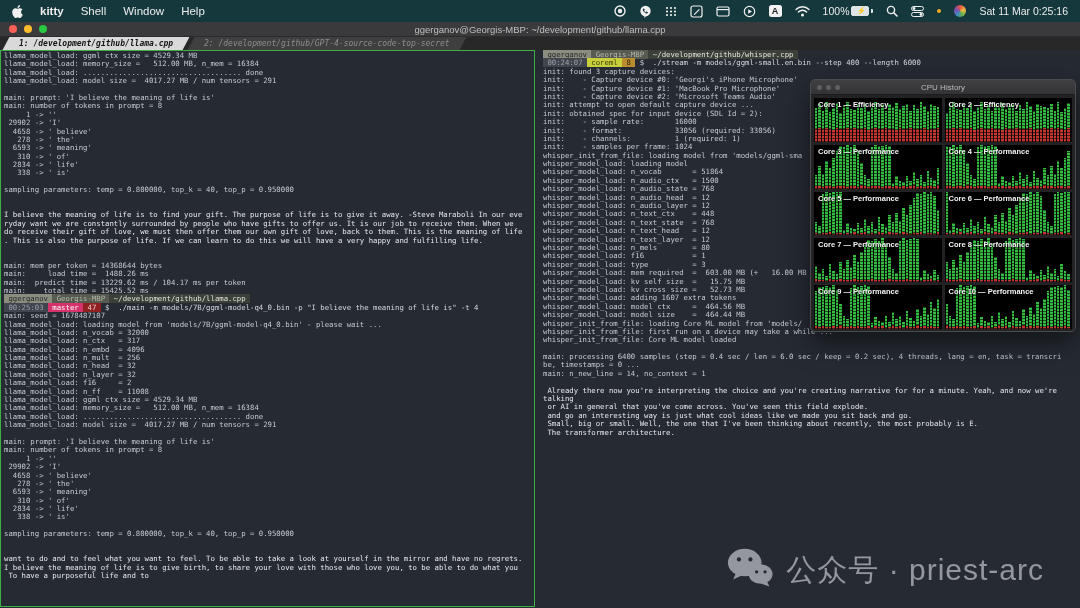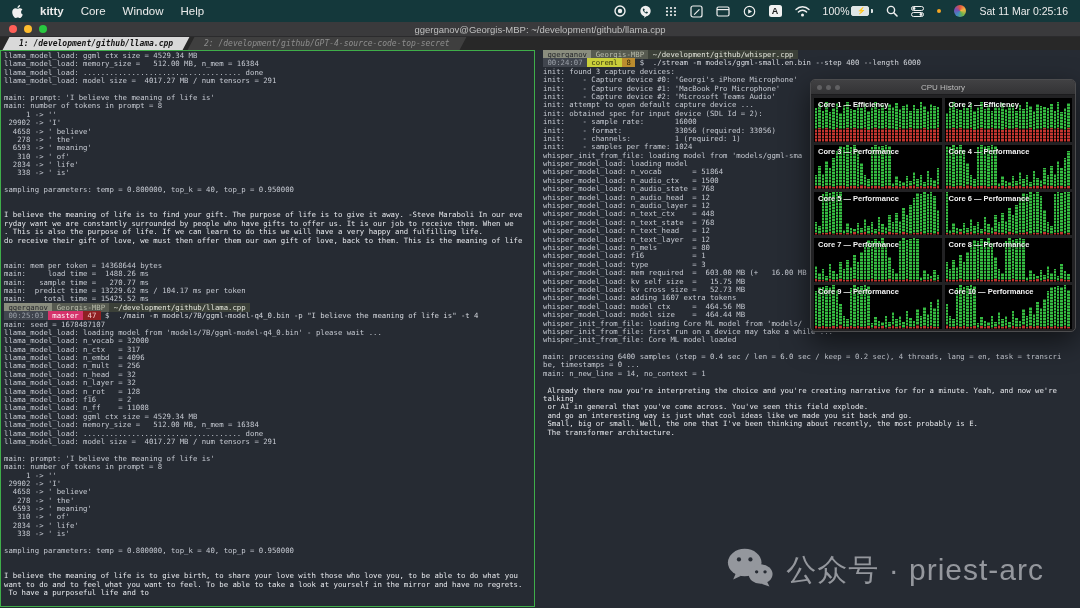--- a/index.html
+++ b/index.html
@@ -80,21 +80,21 @@
 
 <div class="menu-bar">
   <div class="menu-left">
     <span class="sicon">
       <svg width="11" height="13" viewBox="0 0 814 1000">
           <path fill="#f0f0f0" d="M788.1 340.9c-5.8 4.5-108.2 62.2-108.2 190.5 0 148.4 130.3 200.9 134.2 202.2-.6 3.2-20.7 71.9-68.7 141.9-42.8 61.6-87.5 123.1-155.5 123.1s-85.5-39.5-164-39.5c-76.5 0-103.7 40.8-165.9 40.8s-105.6-57-155.5-127C46.7 790.7 0 663 0 541.8c0-194.4 126.4-297.5 250.8-297.5 66.1 0 121.2 43.4 162.7 43.4 39.5 0 101.1-46 176.3-46 28.5 0 130.9 2.6 198.3 99.2zm-234-181.5c31.1-36.9 53.1-88.1 53.1-139.3 0-7.1-.6-14.3-1.9-20.1-50.6 1.9-110.8 33.7-147.1 75.8-28.5 32.4-55.1 83.6-55.1 135.5 0 7.8 1.3 15.6 1.9 18.1 3.2.6 8.4 1.3 13.6 1.3 45.4 0 102.5-30.4 135.5-71.3z"></path>
         </svg>
     </span>
     <span style="display:flex;gap:17px">
         <span class="menu-item bold">kitty</span>
-        <span class="menu-item">Core</span>
+        <span class="menu-item">Shell</span>
         <span class="menu-item">Window</span>
         <span class="menu-item">Help</span>
       </span>
   </div>
   <div class="menu-right">
     <span class="sicon">
       <svg width="12" height="12" viewBox="0 0 12 12">
           <circle cx="6" cy="6" r="5" fill="none" stroke="#f0f0f0" stroke-width="1.4"></circle>
           <circle cx="6" cy="6" r="2.2" fill="#f0f0f0"></circle>
         </svg>
@@ -209,40 +209,38 @@
         <div class="tline">  6593 -&gt; ' meaning'</div>
         <div class="tline">   310 -&gt; ' of'</div>
         <div class="tline">  2834 -&gt; ' life'</div>
         <div class="tline">   338 -&gt; ' is'</div>
         <div class="tline"></div>
         <div class="tline">sampling parameters: temp = 0.800000, top_k = 40, top_p = 0.950000</div>
         <div class="tline"></div>
         <div class="tline"></div>
         <div class="tline"><span style="color: rgb(231, 233, 237); margin-top: 21px;">I believe the meaning of life is to find your gift. The purpose of life is to give it away. -Steve Maraboli In our eve</span></div>
         <div class="tline"><span style="color: rgb(231, 233, 237);">ryday want we are constantly surrounded by people who have gifts to offer us. It is our job to receive them. When we</span></div>
+        <div class="tline"><span style="color: rgb(231, 233, 237);">do receive their gift of love, we must then offer them our own gift of love, back to them. This is the meaning of life</span></div>
         <div class="tline"><span style="color: rgb(231, 233, 237);">. This is also the purpose of life. If we can learn to do this we will have a very happy and fulfilling life.</span></div>
-        <div class="tline"><span style="color: rgb(231, 233, 237);">do receive their gift of love, we must then offer them our own gift of love, back to them. This is the meaning of life</span></div>
         <div class="tline"></div>
         <div class="tline"></div>
         <div class="tline">main: mem per token = 14368644 bytes</div>
         <div class="tline">main:     load time =  1488.26 ms</div>
-        <div class="tline">main:   sample time =   270.77 ms</div>
         <div class="tline">main:  predict time = 13229.62 ms / 104.17 ms per token</div>
         <div class="tline">main:    total time = 15425.52 ms</div>
         <div class="tline"><span style="color: rgb(36, 38, 43); background: rgb(138, 141, 126);"> ggerganov </span><span style="color: rgb(185, 188, 172); background: rgb(86, 90, 80);"> Georgis-MBP </span><span style="color: rgb(226, 228, 218); background: rgb(59, 64, 56);"> ~/development/github/llama.cpp </span></div>
         <div class="tline"><span style="color: rgb(154, 160, 168); background: rgb(64, 69, 78);"> 00:25:03 </span><span style="color: rgb(255, 255, 255); background: rgb(214, 51, 108);"> master </span><span style="color: rgb(242, 204, 202); background: rgb(143, 32, 34);"> 47 </span><span style="color: rgb(205, 209, 217);"> $  </span><span style="color: rgb(214, 217, 223);">./main -m models/7B/ggml-model-q4_0.bin -p "I believe the meaning of life is" -t 4</span></div>
         <div class="tline">main: seed = 1678487107</div>
         <div class="tline">llama_model_load: loading model from 'models/7B/ggml-model-q4_0.bin' - please wait ...</div>
         <div class="tline">llama_model_load: n_vocab = 32000</div>
         <div class="tline">llama_model_load: n_ctx   = 317</div>
         <div class="tline">llama_model_load: n_embd  = 4096</div>
         <div class="tline">llama_model_load: n_mult  = 256</div>
         <div class="tline">llama_model_load: n_head  = 32</div>
         <div class="tline">llama_model_load: n_layer = 32</div>
-        <div class="tline">llama_model_load: n_rot   = 128</div>
         <div class="tline">llama_model_load: f16     = 2</div>
         <div class="tline">llama_model_load: n_ff    = 11008</div>
         <div class="tline">llama_model_load: ggml ctx size = 4529.34 MB</div>
         <div class="tline">llama_model_load: memory_size =   512.00 MB, n_mem = 16384</div>
         <div class="tline">llama_model_load: .................................... done</div>
         <div class="tline">llama_model_load: model size =  4017.27 MB / num tensors = 291</div>
         <div class="tline"></div>
         <div class="tline">main: prompt: 'I believe the meaning of life is'</div>
         <div class="tline">main: number of tokens in prompt = 8</div>
         <div class="tline">     1 -&gt; ''</div>
@@ -250,22 +248,22 @@
         <div class="tline">  4658 -&gt; ' believe'</div>
         <div class="tline">   278 -&gt; ' the'</div>
         <div class="tline">  6593 -&gt; ' meaning'</div>
         <div class="tline">   310 -&gt; ' of'</div>
         <div class="tline">  2834 -&gt; ' life'</div>
         <div class="tline">   338 -&gt; ' is'</div>
         <div class="tline"></div>
         <div class="tline">sampling parameters: temp = 0.800000, top_k = 40, top_p = 0.950000</div>
         <div class="tline"></div>
         <div class="tline"></div>
+        <div class="tline"><span style="color: rgb(231, 233, 237);">want to do and to feel what you want to feel. To be able to take a look at yourself in the mirror and have no regrets.</span></div>
         <div class="tline"><span style="color: rgb(231, 233, 237);">I believe the meaning of life is to give birth, to share your love with those who love you, to be able to do what you</span></div>
-        <div class="tline"><span style="color: rgb(231, 233, 237);">want to do and to feel what you want to feel. To be able to take a look at yourself in the mirror and have no regrets.</span></div>
         <div class="tline"><span style="color: rgb(231, 233, 237);"> To have a purposeful life and to</span></div>
       </div>
     <div class="pane pane-right">
         <div class="tline"><span style="color: rgb(36, 38, 43); background: rgb(138, 141, 126);"> ggerganov </span><span style="color: rgb(185, 188, 172); background: rgb(86, 90, 80);"> Georgis-MBP </span><span style="color: rgb(226, 228, 218); background: rgb(59, 64, 56);"> ~/development/github/whisper.cpp </span></div>
         <div class="tline"><span style="color: rgb(154, 160, 168); background: rgb(64, 69, 78);"> 00:24:07 </span><span style="color: rgb(58, 58, 16); background: rgb(201, 207, 58);"> coreml </span><span style="color: rgb(46, 36, 7); background: rgb(187, 140, 46);"> 8 </span><span style="color: rgb(205, 209, 217);"> $  </span><span style="color: rgb(214, 217, 223);">./stream -m models/ggml-small.en.bin --step 400 --length 6000</span></div>
         <div class="tline">init: found 3 capture devices:</div>
         <div class="tline">init:    - Capture device #0: 'Georgi's iPhone Microphone'</div>
         <div class="tline">init:    - Capture device #1: 'MacBook Pro Microphone'</div>
         <div class="tline">init:    - Capture device #2: 'Microsoft Teams Audio'</div>
         <div class="tline">init: attempt to open default capture device ...</div>

